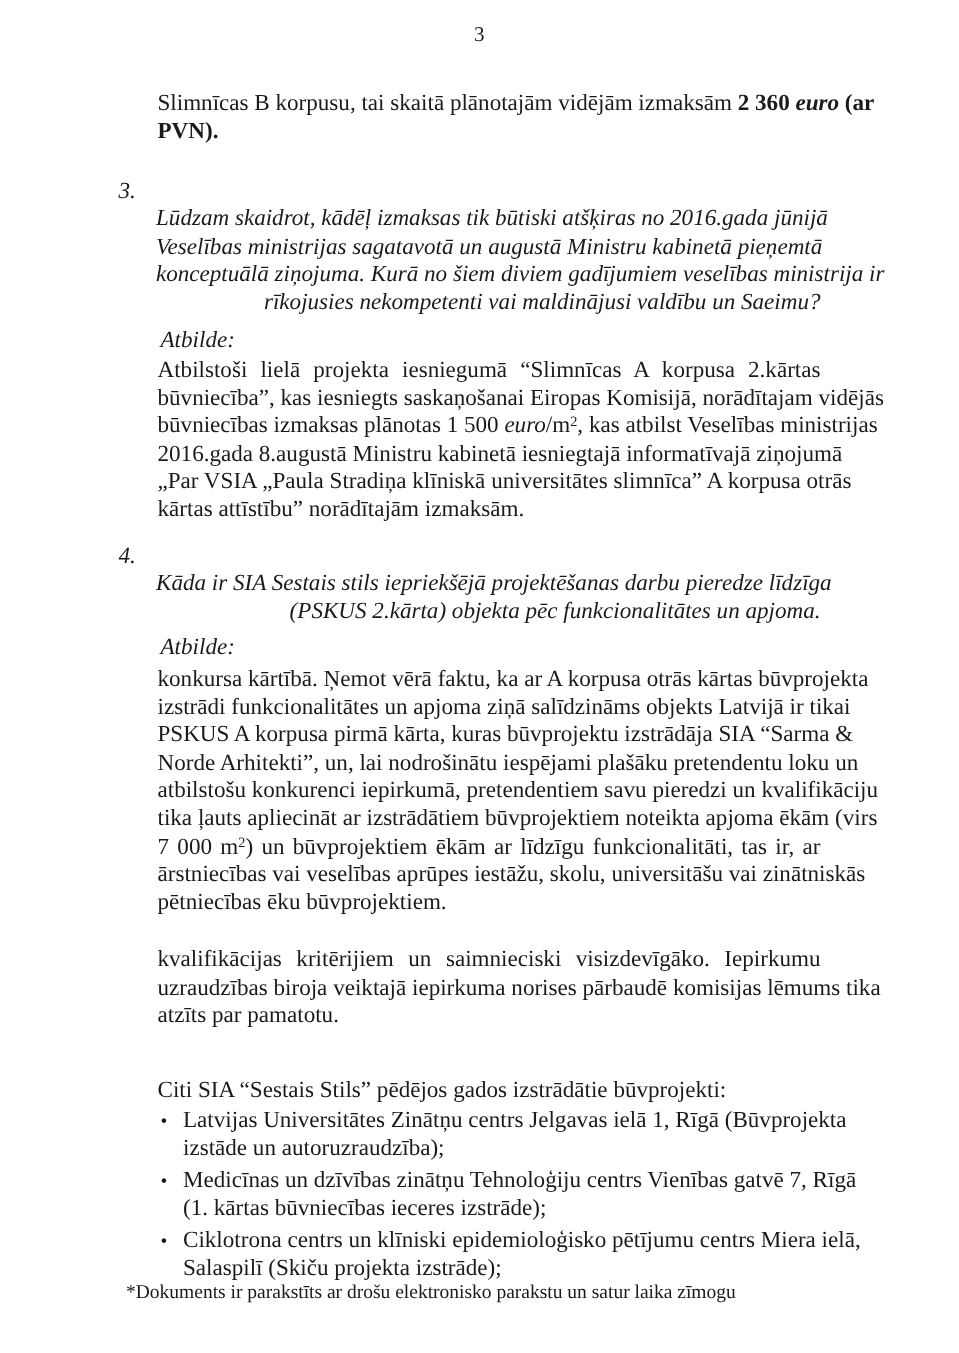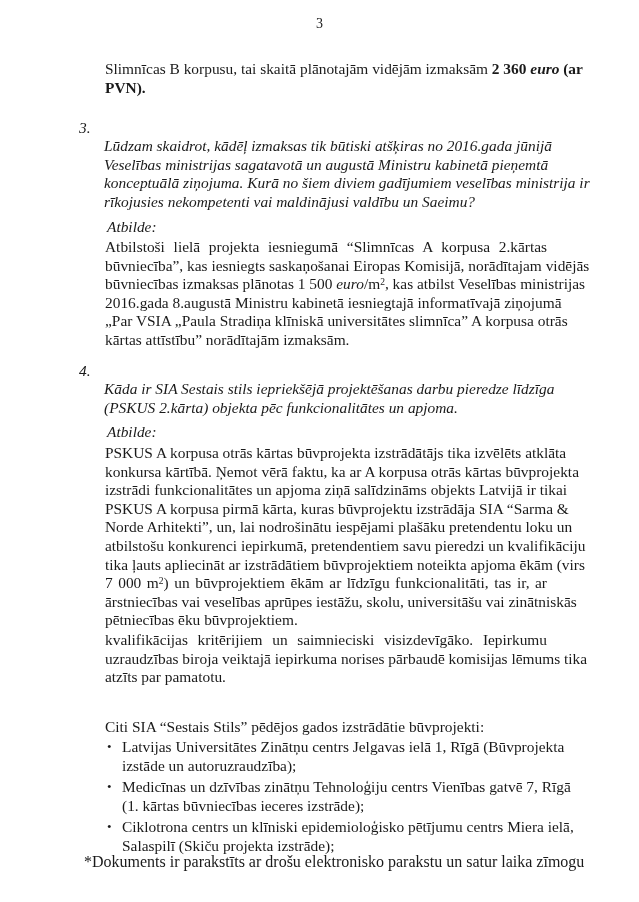--- a/index.html
+++ b/index.html
@@ -61,21 +61,21 @@
       margin-top: 18px;
     }
     .q-text .just-line {
       display: block;
       text-align: justify;
       text-align-last: justify;
       white-space: nowrap;
     }
     .q-text .last-line {
       display: block;
-      text-align: left;
+      text-align: right;
       white-space: nowrap;
     }
     .answer-label {
       position: absolute;
       left: 107px;
       font-style: italic;
       font-size: 15.4px;
       margin-top: 13px;
     }
     .bullets {
@@ -107,21 +107,21 @@
     }
     .bullets .last-line {
       display: block;
       text-align: left;
       white-space: nowrap;
     }
     .footnote {
       position: absolute;
       left: 84px;
       top: 853px;
-      font-size: 16px;
+      font-size: 13px;
       white-space: nowrap;
     }
     b { font-weight: bold; }
     i { font-style: italic; }
     sup { font-size: 0.62em; line-height: 0; vertical-align: 0.45em; }
   </style>
 </head>
 <body>
 
 <div class="page-number">3</div>
@@ -156,21 +156,20 @@
   <span class="q-num">4.</span>
   <div class="q-text">
     <span class="just-line">Kāda ir SIA Sestais stils iepriekšējā projektēšanas darbu pieredze līdzīga</span>
     <span class="last-line">(PSKUS 2.kārta) objekta pēc funkcionalitātes un apjoma.</span>
   </div>
 </div>
 
 <div class="answer-label" style="top:410px;">Atbilde:</div>
 
 <div class="block" style="top:444px;">
-  <span class="just-line">PSKUS A korpusa otrās kārtas būvprojekta izstrādātājs tika izvēlēts atklāta</span>
   <span class="just-line">konkursa kārtībā. Ņemot vērā faktu, ka ar A korpusa otrās kārtas būvprojekta</span>
   <span class="just-line">izstrādi funkcionalitātes un apjoma ziņā salīdzināms objekts Latvijā ir tikai</span>
   <span class="just-line">PSKUS A korpusa pirmā kārta, kuras būvprojektu izstrādāja SIA “Sarma &amp;</span>
   <span class="just-line">Norde Arhitekti”, un, lai nodrošinātu iespējami plašāku pretendentu loku un</span>
   <span class="just-line">atbilstošu konkurenci iepirkumā, pretendentiem savu pieredzi un kvalifikāciju</span>
   <span class="just-line">tika ļauts apliecināt ar izstrādātiem būvprojektiem noteikta apjoma ēkām (virs</span>
   <span class="just-line"><span>7 000 m</span><sup>2</sup><span>) un būvprojektiem ēkām ar līdzīgu funkcionalitāti, tas ir, ar</span></span>
   <span class="just-line">ārstniecības vai veselības aprūpes iestāžu, skolu, universitāšu vai zinātniskās</span>
   <span class="last-line">pētniecības ēku būvprojektiem.</span>
 </div>

